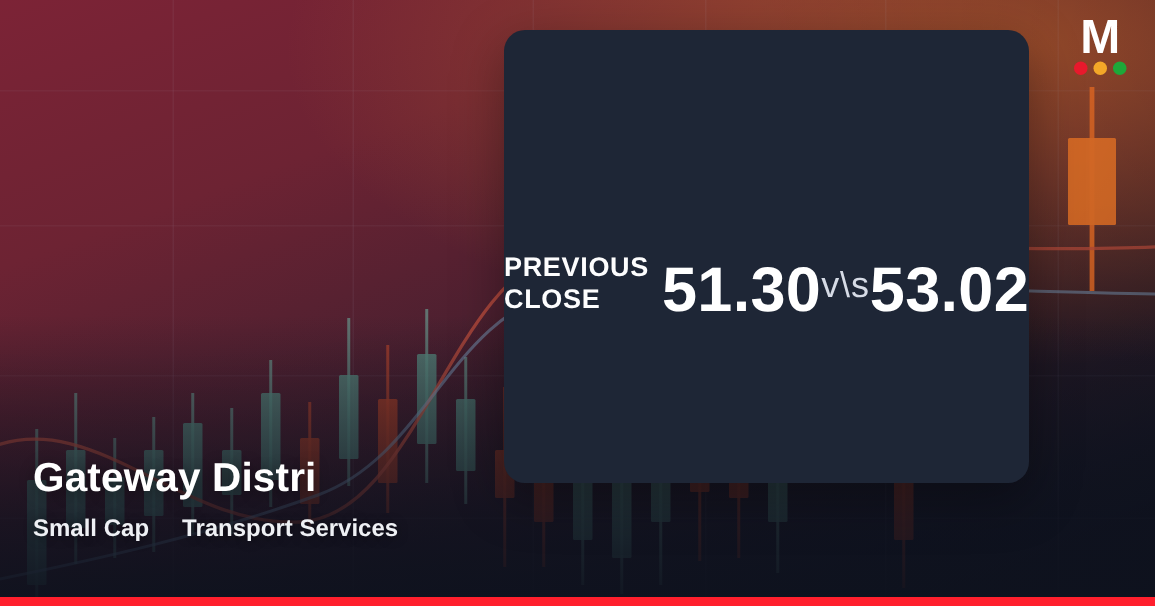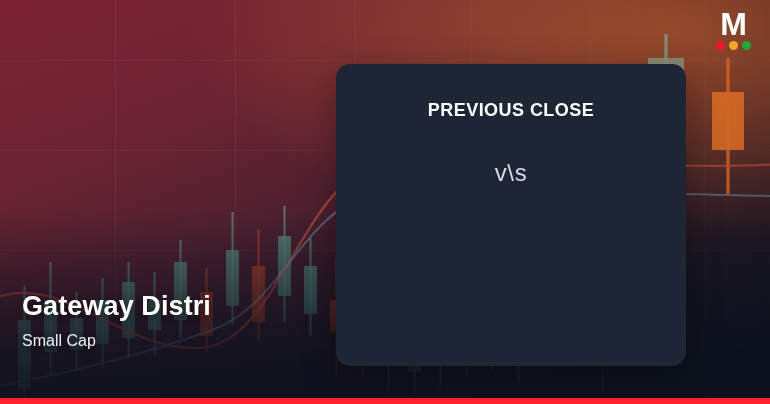--- a/index.html
+++ b/index.html
@@ -70,26 +70,25 @@
   .compare-card {
     position: absolute;
     left: 336px;
     top: 20px;
     width: 350px;
     height: 302px;
     background: #1e2636;
     border-radius: 14px;
     box-shadow: 0 10px 34px rgba(0,0,0,.35);
     display: flex;
-    flex-direction: column;
+    flex-direction: row;
     align-items: center;
     justify-content: flex-start;
     padding-top: 36px;
     box-sizing: border-box;
-    margin-top: 44px;
   }
   .card-label {
     color: #fdfdfe;
     font-size: 18px;
     font-weight: bold;
     letter-spacing: .45px;
   }
   .card-value {
     color: #ffffff;
     font-size: 42px;
@@ -104,39 +103,39 @@
     font-weight: normal;
     letter-spacing: .6px;
     margin-top: 38px;
     margin-bottom: 34px;
   }
 
   
   .company-block {
     position: absolute;
     left: 22px;
-    bottom: 54px;
+    bottom: 42px;
   }
   .company-name {
     color: #ffffff;
     font-size: 27px;
     font-weight: bold;
     letter-spacing: .1px;
     text-shadow: 0 2px 10px rgba(0,0,0,.45);
   }
   .company-tags {
     margin-top: 10px;
     display: flex;
     align-items: baseline;
     gap: 22px;
   }
   .company-tag {
     color: #eef0f4;
     font-size: 16px;
-    font-weight: normal;
+    font-weight: bold;
     text-shadow: 0 1px 8px rgba(0,0,0,.45);
   }
 
   
   .logo {
     position: absolute;
     right: 14px;
     top: 10px;
     width: 46px;
     display: flex;
@@ -288,27 +287,30 @@
 
   <svg class="curves" width="770" height="404" viewBox="0 0 770 404">
       <path d="M -10 300 C 60 268, 120 352, 200 348 C 276 344, 300 190, 372 168 C 446 146, 520 168, 600 166 C 660 164, 720 168, 780 164" fill="none" stroke="#c4503f" stroke-width="2.2" opacity="0.75" stroke-linecap="round"></path>
       <path d="M -10 388 C 70 372, 140 356, 212 330 C 284 304, 300 212, 374 194 C 450 176, 540 190, 620 192 C 690 194, 740 196, 780 196" fill="none" stroke="#7d9ec0" stroke-width="2" opacity="0.55" stroke-linecap="round"></path>
     </svg>
 
   <div class="bg-vignette"></div>
 
   <div class="compare-card" style="background: rgb(30, 38, 54);">
     <div class="card-label">PREVIOUS CLOSE</div>
+    <div class="card-value">51.30</div>
     <div class="card-vs">v\s</div>
+    <div class="card-value">53.02</div>
   </div>
 
   <div class="company-block">
     <div class="company-name">Gateway Distri</div>
     <div class="company-tags">
       <span class="company-tag">Small Cap</span>
+      <span class="company-tag">Transport Services</span>
     </div>
   </div>
 
   <div class="logo">
     <div class="logo-mark">M</div>
     <div class="logo-dots">
         <span style="background: rgb(232, 25, 44);"></span>
         <span style="background: rgb(244, 167, 40);"></span>
         <span style="background: rgb(29, 168, 57);"></span>
       </div>

